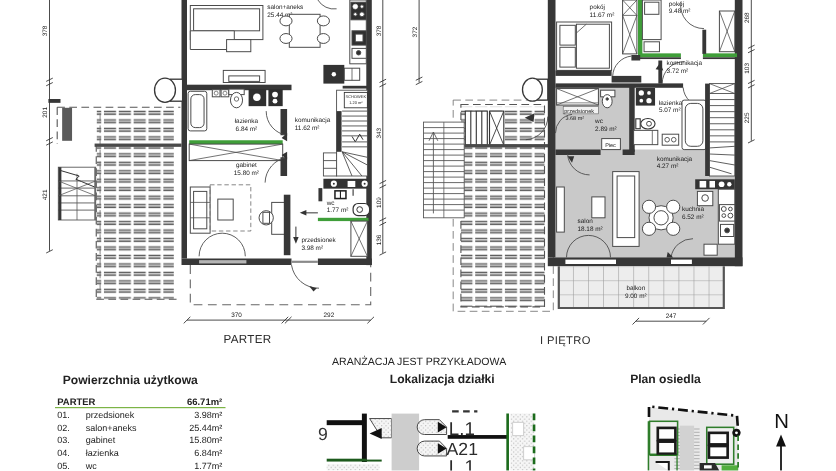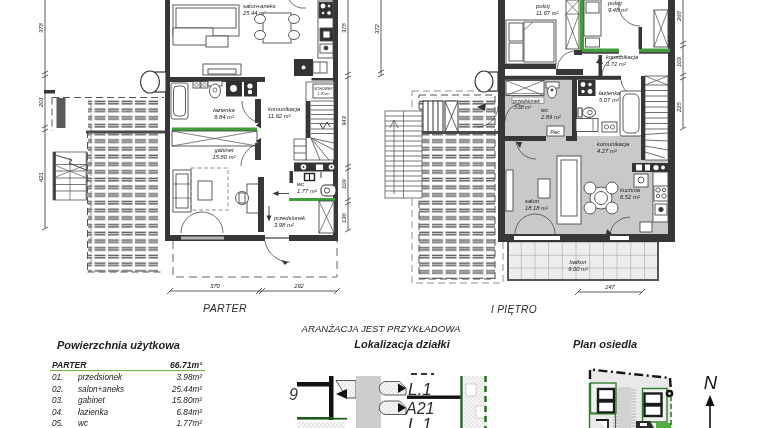--- a/index.html
+++ b/index.html
@@ -1,16 +1,16 @@
 <!DOCTYPE html>
 <html><head>
 <meta charset="utf-8">
 <style>
 html,body{margin:0;padding:0;background:#fff;}
-#wrap{position:relative;width:760px;height:428px;background:#fff;overflow:hidden;font-family:"Liberation Sans",sans-serif;font-style:italic;}
+#wrap{position:relative;width:760px;height:428px;background:#fff;overflow:hidden;font-family:"Liberation Sans",sans-serif;}
 svg{position:absolute;top:0;left:0;}
 text{font-family:"Liberation Sans",sans-serif;fill:#222;}
 .rl{font-size:5.8px;fill:#1a1a1a;}
 .dm{font-size:5.8px;fill:#1a1a1a;}
 </style>
 </head>
 <body>
 <div id="wrap">
 <svg width="760" height="428" viewBox="0 0 760 428">
 <defs>

